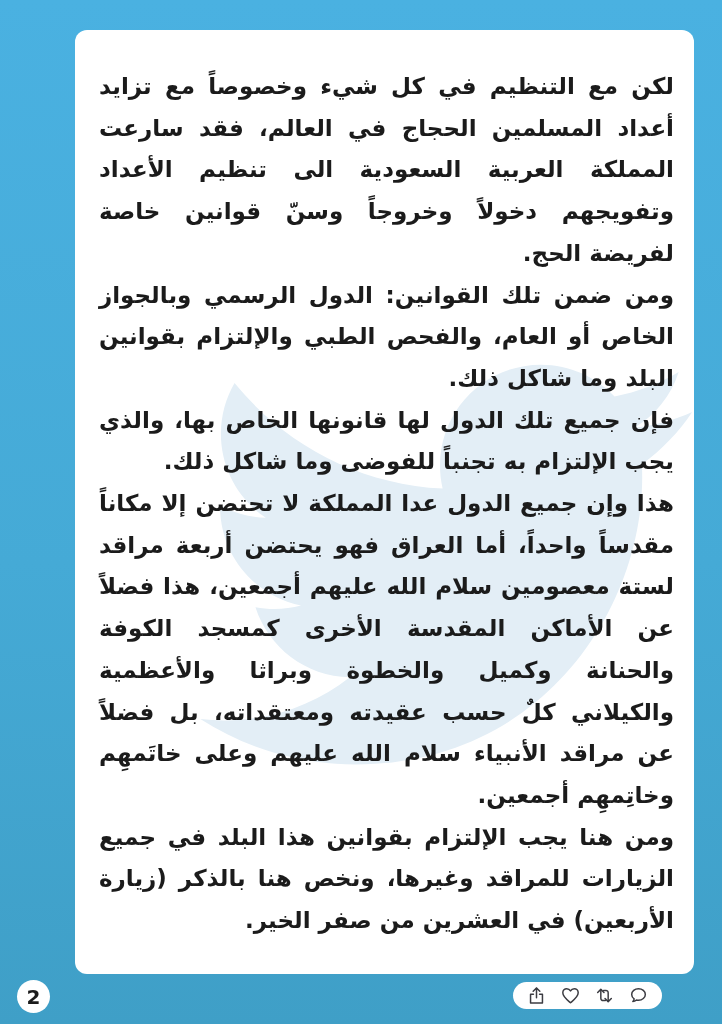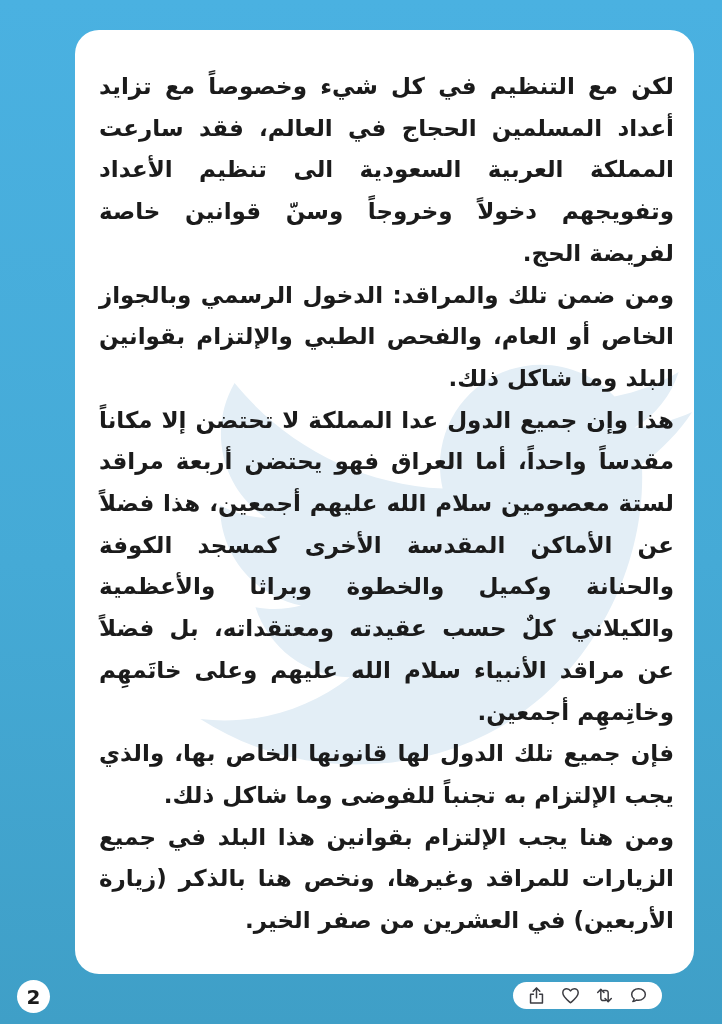--- a/index.html
+++ b/index.html
@@ -13,21 +13,21 @@
     background: linear-gradient(180deg, #4ab1e1 0%, #45aad6 55%, #3f9fc7 100%);
   }
 
   .card {
     position: absolute;
     left: 28px;
     top: 30px;
     right: 28px;
     bottom: 50px;
     background: #ffffff;
-    border-radius: 24px;
+    border-radius: 12px;
     overflow: hidden;
     margin-left: 47px;
   }
 
   .watermark {
     position: absolute;
     left: 105px;
     top: 275px;
     width: 520px;
     height: auto;
@@ -94,23 +94,23 @@
 
 <div class="page">
 
   <div class="card">
     <svg class="watermark" viewBox="0 0 24 24" xmlns="http://www.w3.org/2000/svg">
       <path d="M23.643 4.937c-.835.37-1.732.62-2.675.733.962-.576 1.7-1.49 2.048-2.578-.9.534-1.897.922-2.958 1.13-.85-.904-2.06-1.47-3.4-1.47-2.572 0-4.658 2.086-4.658 4.66 0 .364.042.718.12 1.06-3.873-.195-7.304-2.05-9.602-4.868-.4.69-.63 1.49-.63 2.342 0 1.616.823 3.043 2.072 3.878-.764-.025-1.482-.234-2.11-.583v.06c0 2.257 1.605 4.14 3.737 4.568-.392.106-.803.162-1.227.162-.3 0-.593-.028-.877-.082.593 1.85 2.313 3.198 4.352 3.234-1.595 1.25-3.604 1.995-5.786 1.995-.376 0-.747-.022-1.112-.065 2.062 1.323 4.51 2.093 7.14 2.093 8.57 0 13.255-7.098 13.255-13.254 0-.2-.005-.402-.014-.602.91-.658 1.7-1.477 2.323-2.41z"></path>
     </svg>
 
     <div class="article">
       <p>لكن مع التنظيم في كل شيء وخصوصاً مع تزايد أعداد المسلمين الحجاج في العالم، فقد سارعت المملكة العربية السعودية الى تنظيم الأعداد وتفويجهم دخولاً وخروجاً وسنّ قوانين خاصة لفريضة الحج.</p>
-      <p>ومن ضمن تلك والمراقد: الدخول الرسمي وبالجواز الخاص أو العام، والفحص الطبي والإلتزام بقوانين البلد وما شاكل ذلك.</p>
+      <p>ومن ضمن تلك القوانين: الدول الرسمي وبالجواز الخاص أو العام، والفحص الطبي والإلتزام بقوانين البلد وما شاكل ذلك.</p>
+      <p>فإن جميع تلك الدول لها قانونها الخاص بها، والذي يجب الإلتزام به تجنباً للفوضى وما شاكل ذلك.</p>
       <p>هذا وإن جميع الدول عدا المملكة لا تحتضن إلا مكاناً مقدساً واحداً، أما العراق فهو يحتضن أربعة مراقد لستة معصومين سلام الله عليهم أجمعين، هذا فضلاً عن الأماكن المقدسة الأخرى كمسجد الكوفة والحنانة وكميل والخطوة وبراثا والأعظمية والكيلاني كلٌ حسب عقيدته ومعتقداته، بل فضلاً عن مراقد الأنبياء سلام الله عليهم وعلى خاتَمهِم وخاتِمهِم أجمعين.</p>
-      <p>فإن جميع تلك الدول لها قانونها الخاص بها، والذي يجب الإلتزام به تجنباً للفوضى وما شاكل ذلك.</p>
       <p>ومن هنا يجب الإلتزام بقوانين هذا البلد في جميع الزيارات للمراقد وغيرها، ونخص هنا بالذكر (زيارة الأربعين) في العشرين من صفر الخير.</p>
     </div>
   </div>
 
   <div class="page-number">
     <span>2</span>
   </div>
 
   <div class="actions">
     <span class="icon">

